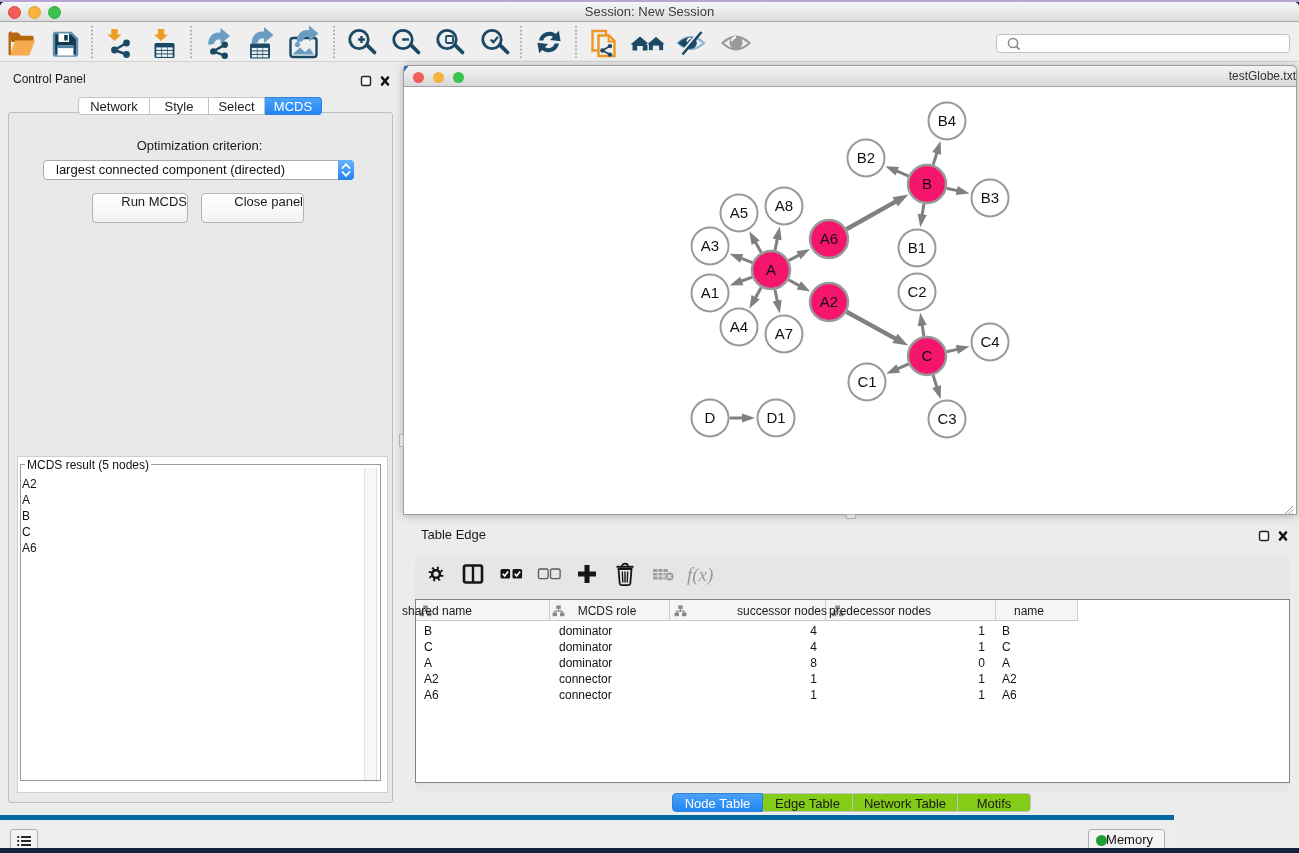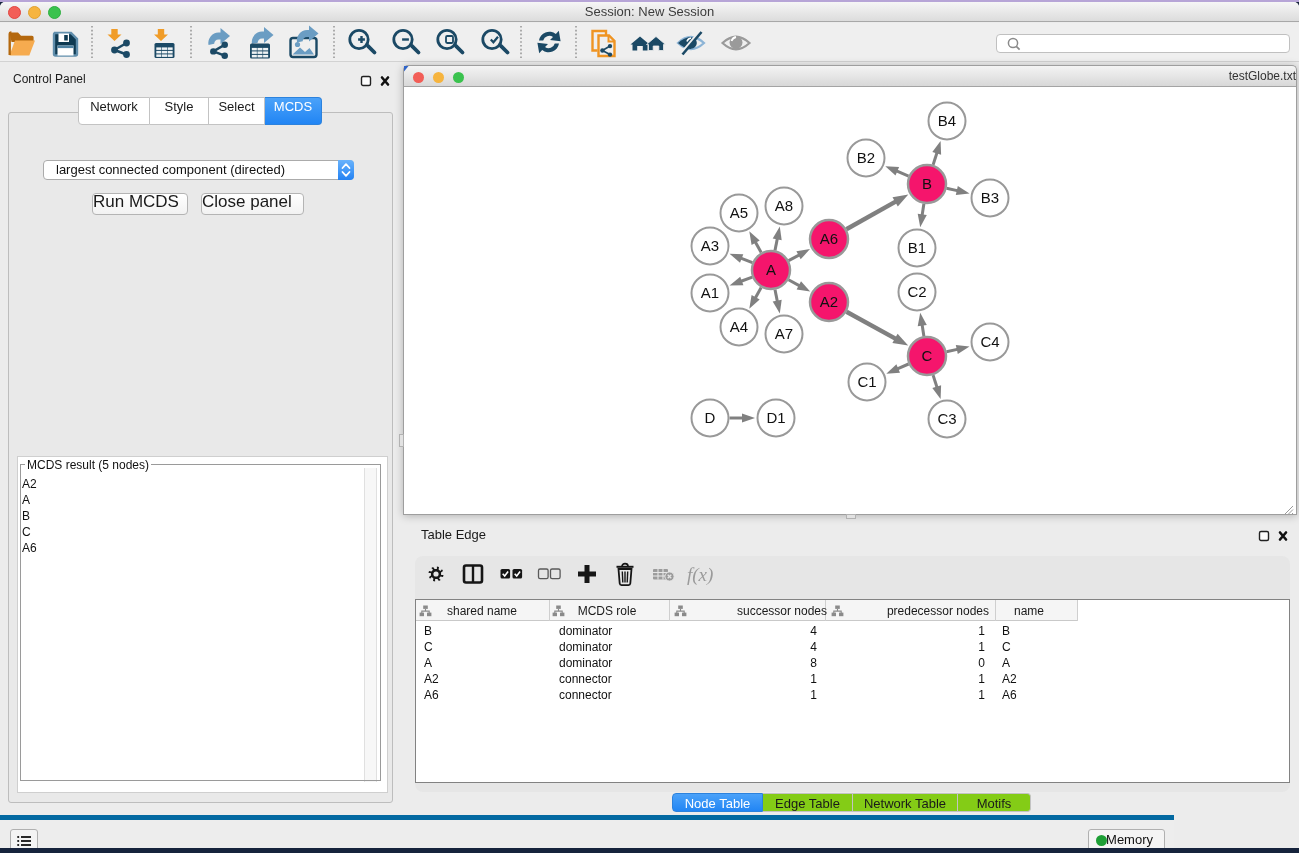--- a/index.html
+++ b/index.html
@@ -11,26 +11,26 @@
 
 #titlebar{left:0;top:0;width:1299px;height:20px;background:linear-gradient(#f6f6f6,#dcdcdc);border-bottom:1px solid #a8a8a8;border-radius:5px 5px 0 0}
 .tl{position:absolute;width:13px;height:13px;border-radius:50%;top:4px}
 #title{width:100%;text-align:center;font-size:13px;color:#3c3c3c;line-height:20px}
 
 #toolbar{left:0;top:21px;width:1299px;height:39px;background:#efefef;border-bottom:1px solid #d2d2d2}
 #searchbox{left:996px;top:11px;width:294px;height:19px;background:#fff;border:1px solid #c0c0c0;border-radius:4px}
 
 #leftpanel{left:0;top:61px;width:399px;height:752px;background:#ececec}
 #cpTitle{left:13px;top:9px;font-size:12px;color:#1a1a1a}
-.tab{position:absolute;top:34px;height:28px;font-size:13px;line-height:18px;text-align:center;background:#fff;border:1px solid #c3c3c3;color:#1a1a1a}
+.tab{position:absolute;top:34px;height:18px;font-size:13px;line-height:18px;text-align:center;background:#fff;border:1px solid #c3c3c3;color:#1a1a1a}
 #tabpanel{left:8px;top:49px;width:385px;height:691px;background:#e9e9e9;border:1px solid #bdbdbd;border-radius:3px}
 #optlabel{left:0;top:75px;width:399px;text-align:center;font-size:13px;color:#1a1a1a}
 #dropdown{left:43px;top:97px;width:311px;height:20px;background:#fff;border:1px solid #ababab;border-radius:4px;font-size:13px;color:#111;line-height:18px;padding-left:12px}
 #stepper{right:-1px;top:-1px;width:16px;height:20px;border-radius:0 4px 4px 0;background:linear-gradient(#69b3fc,#2382f3)}
-.btn{position:absolute;top:130px;height:22px;background:linear-gradient(#ffffff,#f2f2f2);border:1px solid #b4b4b4;border-radius:4px;font-size:17px;color:#1a1a1a;text-align:left;line-height:16px}
+.btn{position:absolute;top:130px;height:30px;background:linear-gradient(#ffffff,#f2f2f2);border:1px solid #b4b4b4;border-radius:4px;font-size:13px;color:#1a1a1a;text-align:right;line-height:16px}
 #mcdsbox{left:17px;top:393px;width:371px;height:337px;background:#fff;border:1px solid #cfcfcf}
 #fieldset{position:absolute;left:2px;top:7px;width:361px;height:317px;border:1px solid #9a9a9a}
 #legend{position:absolute;left:4px;top:-7px;background:#fff;padding:0 2px;font-size:12px;color:#111}
 #mlist{position:absolute;left:4px;top:19px;font-size:12px;color:#111;line-height:16px}
 #mscroll{position:absolute;left:346px;top:11px;width:13px;height:314px;background:#f7f7f7;border-left:1px solid #e0e0e0;border-right:1px solid #e0e0e0}
 
 #rightarea{left:399px;top:61px;width:900px;height:752px;background:#ececec}
 
 #netframe{left:4px;top:2px;width:894px;height:450px;border-radius:5px 5px 0 0;box-shadow:0 1px 8px rgba(0,0,0,.25)}
 #nettitle{left:0;top:0;width:894px;height:22px;background:linear-gradient(#f4f4f4,#d8d8d8);border:1px solid #9e9e9e;border-bottom:1px solid #a4a4a4;border-radius:5px 5px 0 0}
@@ -189,20 +189,21 @@
     <div class="abs" id="cpTitle">Control Panel</div>
     <svg class="abs" style="left:360px;top:11px" width="32" height="14" viewBox="0 0 32 14">
 <rect x="1.5" y="2.5" width="9" height="9" rx="1.5" fill="#fdfdfd" stroke="#222" stroke-width="1.4"></rect>
 <path d="M22 3.5 L28 10.5 M28 3.5 L22 10.5" stroke="#111" stroke-width="2.6" stroke-linecap="round"></path>
         </svg>
     <div class="abs" id="tabpanel"></div>
     <div class="tab" style="left:78px;width:72px;border-radius:4px 0 0 4px">Network</div>
     <div class="tab" style="left:150px;width:59px;border-left:none">Style</div>
     <div class="tab" style="left:209px;width:56px;border-left:none">Select</div>
     <div class="tab" style="left:265px;width:57px;border-left:none;border-radius:0 4px 4px 0;background:linear-gradient(#4ba2f9,#2185f4);color:#fff;border-color:#2c82dd">MCDS</div>
+    <div class="abs" id="optlabel">Optimization criterion:</div>
     <div class="abs" id="dropdown">largest connected component (directed)
       <div class="abs" id="stepper">
             <svg width="16" height="20" viewBox="0 0 16 20" style="position:absolute;left:0;top:0">
 <path d="M4.5 8 L8 4.2 L11.5 8" fill="none" stroke="#fff" stroke-width="1.8" stroke-linecap="round" stroke-linejoin="round"></path>
 <path d="M4.5 12 L8 15.8 L11.5 12" fill="none" stroke="#fff" stroke-width="1.8" stroke-linecap="round" stroke-linejoin="round"></path>
             </svg>
           </div>
     </div>
     <div class="btn" style="left:92px;width:96px">Run MCDS</div>
     <div class="btn" style="left:201px;width:103px">Close panel</div>
@@ -390,24 +391,24 @@
 <path d="M6.5 3.9 v2.2 M2.8 8 V6.1 h7.4 V8" stroke="#8a8a8a" stroke-width="1.1" fill="none"></path>
 <rect x="0.6" y="7.6" width="4.4" height="3.6" fill="#8a8a8a"></rect>
 <rect x="8" y="7.6" width="4.4" height="3.6" fill="#8a8a8a"></rect>
           </svg>
 <svg width="13" height="12" viewBox="0 0 13 12" style="position:absolute;left:415px;top:5px">
 <rect x="4.2" y="0.5" width="4.6" height="3.4" fill="#8a8a8a"></rect>
 <path d="M6.5 3.9 v2.2 M2.8 8 V6.1 h7.4 V8" stroke="#8a8a8a" stroke-width="1.1" fill="none"></path>
 <rect x="0.6" y="7.6" width="4.4" height="3.6" fill="#8a8a8a"></rect>
 <rect x="8" y="7.6" width="4.4" height="3.6" fill="#8a8a8a"></rect>
           </svg>
-<div style="position:absolute;left:-14px;top:4px;width:160px;text-align:center;font-size:12px;color:#1a1a1a">shared name</div>
+<div style="position:absolute;left:-14px;top:4px;width:160px;text-align:left;font-size:12px;color:#1a1a1a">shared name</div>
 <div style="position:absolute;left:111px;top:4px;width:160px;text-align:center;font-size:12px;color:#1a1a1a">MCDS role</div>
 <div style="position:absolute;left:251px;top:4px;width:160px;text-align:right;font-size:12px;color:#1a1a1a">successor nodes</div>
-<div style="position:absolute;left:413px;top:4px;width:160px;text-align:right;font-size:12px;color:#1a1a1a">predecessor nodes</div>
+<div style="position:absolute;left:413px;top:4px;width:160px;text-align:left;font-size:12px;color:#1a1a1a">predecessor nodes</div>
 <div style="position:absolute;left:533px;top:4px;width:160px;text-align:center;font-size:12px;color:#1a1a1a">name</div>
 <div style="position:absolute;left:8px;top:24px;font-size:12px;color:#111">B</div>
 <div style="position:absolute;left:143px;top:24px;font-size:12px;color:#111">dominator</div>
 <div style="position:absolute;left:301px;top:24px;width:100px;text-align:right;font-size:12px;color:#111">4</div>
 <div style="position:absolute;left:469px;top:24px;width:100px;text-align:right;font-size:12px;color:#111">1</div>
 <div style="position:absolute;left:586px;top:24px;font-size:12px;color:#111">B</div>
 <div style="position:absolute;left:8px;top:40px;font-size:12px;color:#111">C</div>
 <div style="position:absolute;left:143px;top:40px;font-size:12px;color:#111">dominator</div>
 <div style="position:absolute;left:301px;top:40px;width:100px;text-align:right;font-size:12px;color:#111">4</div>
 <div style="position:absolute;left:469px;top:40px;width:100px;text-align:right;font-size:12px;color:#111">1</div>

